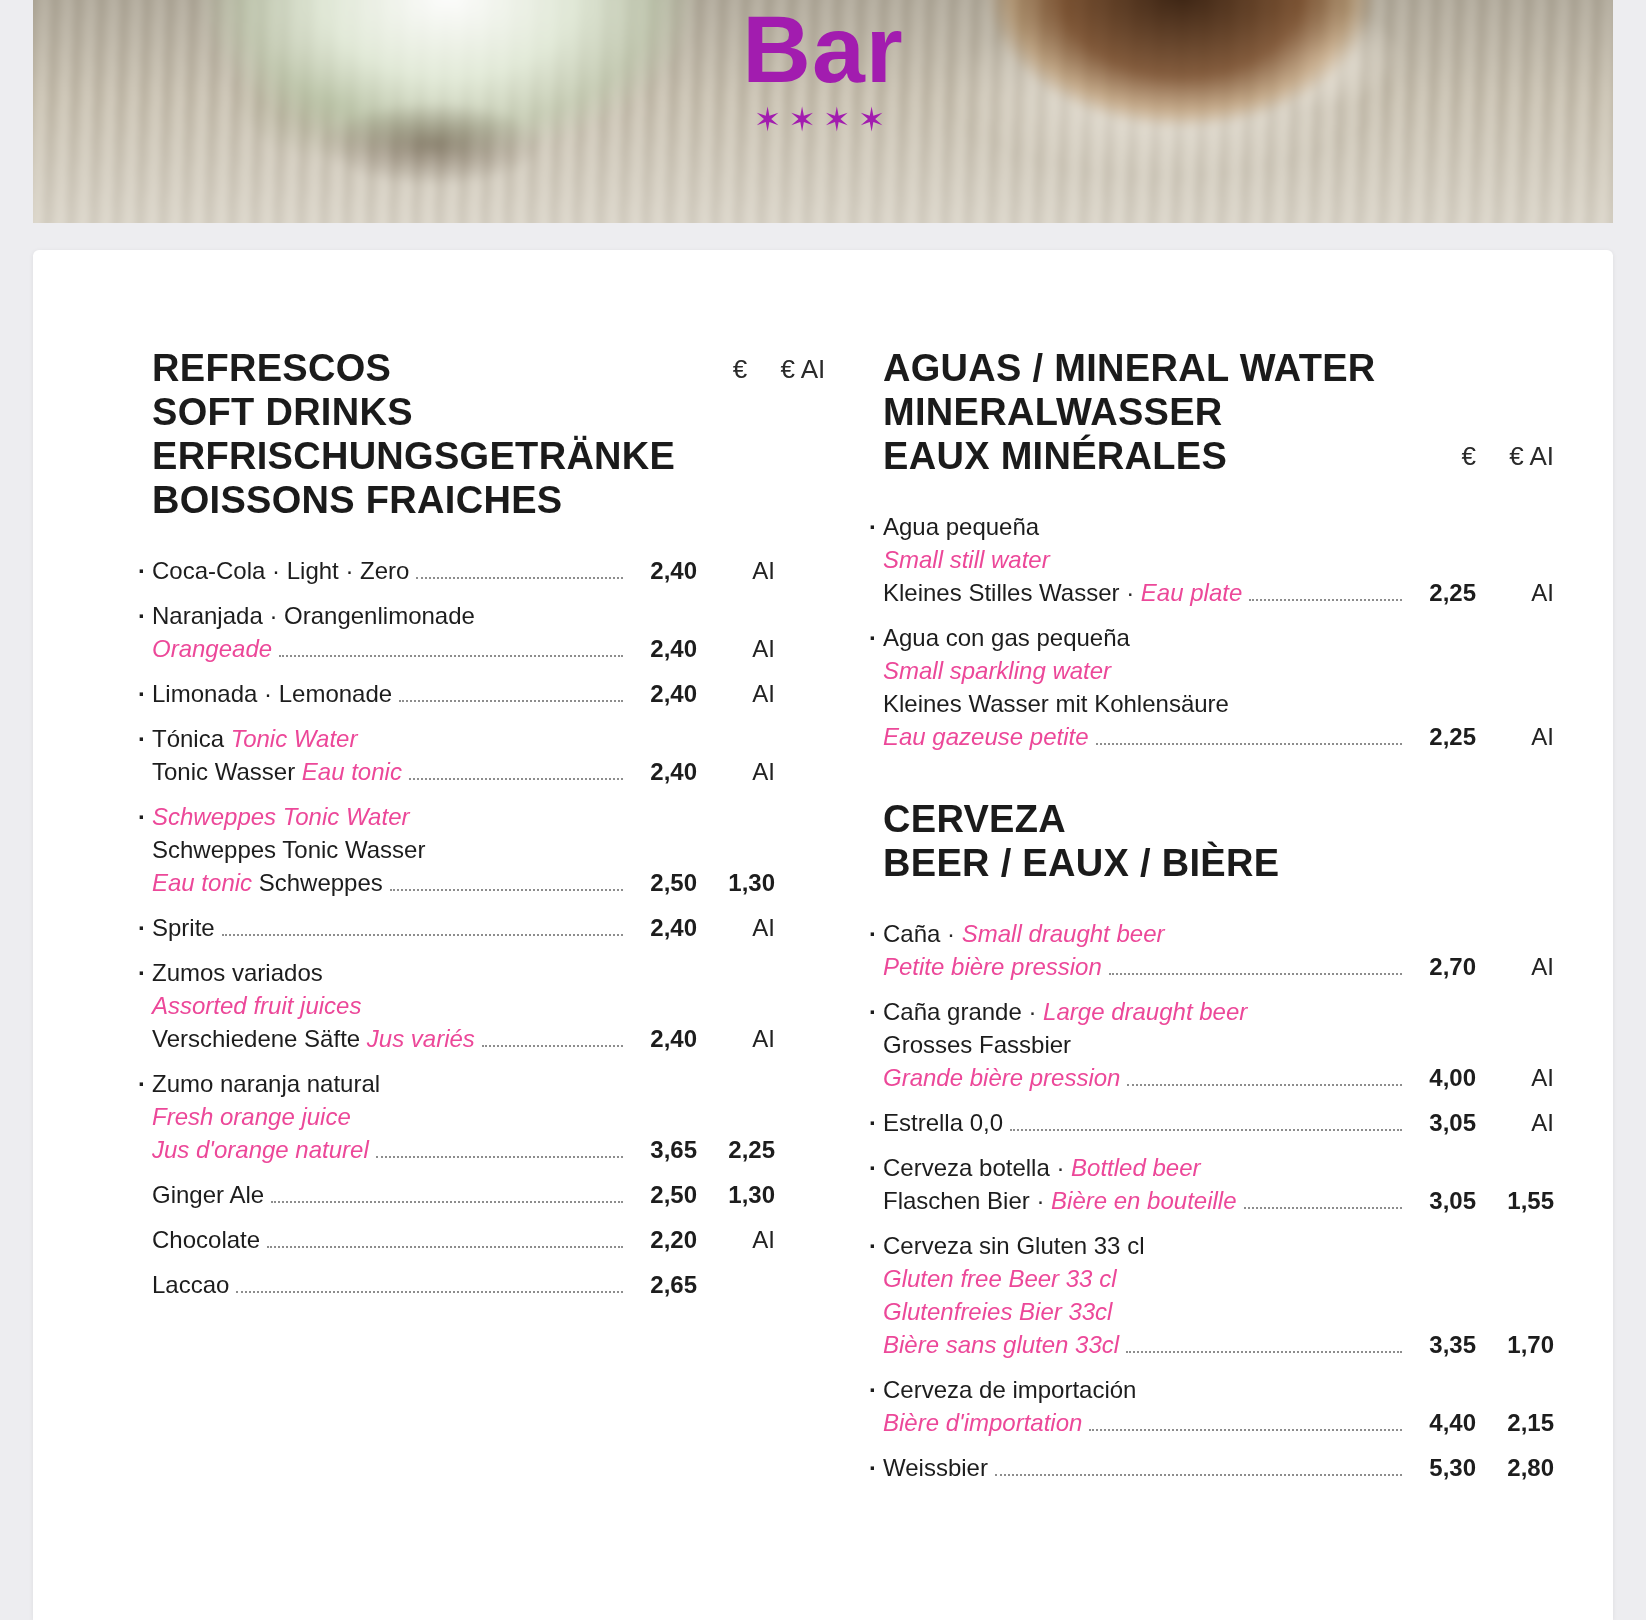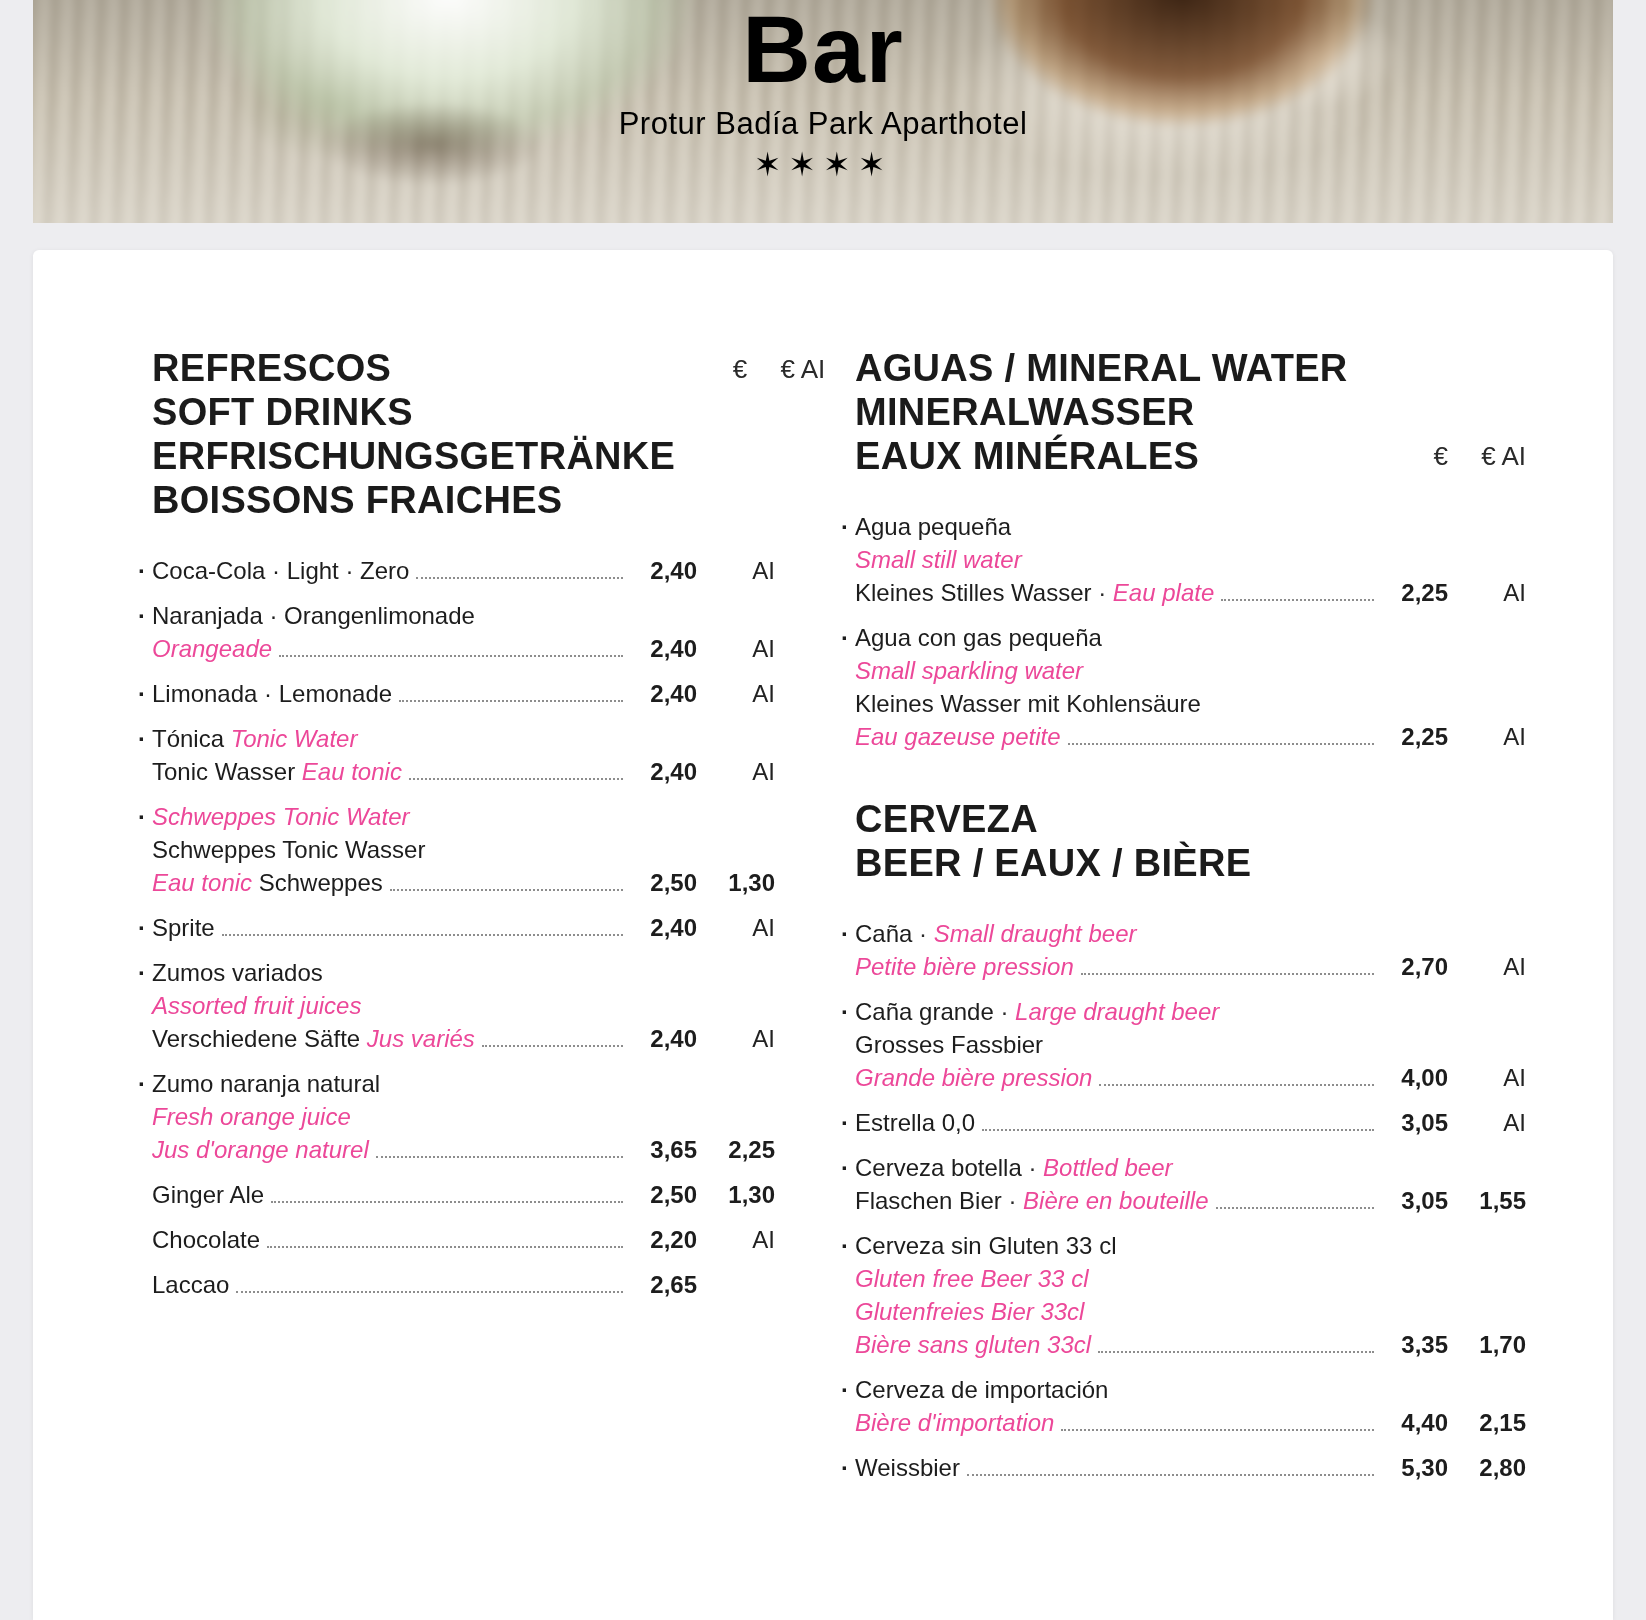--- a/index.html
+++ b/index.html
@@ -14,34 +14,34 @@
       radial-gradient(ellipse 160px 60px at 26% 62%, rgba(85,70,50,0.55), rgba(85,70,50,0) 70%),
       radial-gradient(ellipse 330px 210px at 27% 8%, rgba(255,255,255,0.97), rgba(232,242,224,0.85) 38%, rgba(196,212,182,0.55) 62%, rgba(196,212,182,0) 76%),
       radial-gradient(ellipse 150px 90px at 20% 45%, rgba(140,150,110,0.45), rgba(140,150,110,0) 70%),
       radial-gradient(ellipse 250px 175px at 72% 6%, rgba(52,28,12,0.95), rgba(110,62,26,0.8) 48%, rgba(168,118,62,0.45) 68%, rgba(168,118,62,0) 78%),
       radial-gradient(ellipse 300px 120px at 71% 42%, rgba(238,233,224,0.85), rgba(238,233,224,0) 72%),
       radial-gradient(ellipse 120px 70px at 80% 30%, rgba(245,240,230,0.8), rgba(245,240,230,0) 75%),
       linear-gradient(180deg, rgba(118,112,100,0.35), rgba(118,112,100,0) 45%, rgba(246,244,239,0.35) 90%),
       repeating-linear-gradient(92deg, #b4ab99 0 5px, #d8d2c5 5px 9px, #c3bbaa 9px 14px, #e0dacd 14px 20px, #a59c8a 20px 23px);
     filter: blur(5px);
   }
-  .header-text { position:absolute; left:0; right:0; top:0; text-align:center; color:#000000; }
+  .header-text { position:absolute; left:0; right:0; top:0; text-align:center; color:#a21caf; }
   .bar-title { font-size:95px; font-weight:bold; line-height:1.0; letter-spacing:1px; margin-top:2px; }
   .hotel-subtitle { font-size:31px; margin-top:9px; letter-spacing:0.5px; }
   .star-rating { font-size:33px; margin-top:3px; letter-spacing:7px; }
 
   
   .card {
     position:absolute; left:33px; top:250px; width:1580px; height:1370px;
     background:#ffffff; border-radius:6px 6px 0 0;
     box-shadow:0 1px 5px rgba(0,0,0,0.07);
   }
   .card-inner {
     padding:96px 0 0 119px;
-    display:grid; grid-template-columns:623px 671px; column-gap:80px;
+    display:grid; grid-template-columns:623px 671px; column-gap:108px;
   }
 
   .section + .section { margin-top:44px; }
   .sec-head { display:flex; justify-content:space-between; margin-bottom:32px; }
   .sec-titles { font-weight:bold; font-size:38px; line-height:44px; color:#1b1b1b; letter-spacing:0.3px; }
   .price-head { display:flex; font-size:26px; color:#2a2a2a; flex-shrink:0; }
   .price-head .ph1 { width:72px; text-align:right; }
   .price-head .ph2 { width:78px; text-align:right; white-space:nowrap; }
   .price-head.top    { align-self:flex-start; padding-top:8px; }
   .price-head.bottom { align-self:flex-end;  padding-bottom:6px; }
@@ -59,21 +59,20 @@
   .p2.num { font-weight:bold; }
   .p2.ai  { font-weight:normal; color:#222; }
 </style>
 </head>
 <body>
 
 <div class="photo">
   <div class="photo-bg"></div>
   <div class="header-text">
     <div class="bar-title">Bar</div>
-    <div class="hotel-subtitle">Protur Badía Park Aparthotel</div>
     <div class="star-rating">✶✶✶✶</div>
   </div>
 </div>
 
 <div class="card">
   <div class="card-inner">
     <div>
         <div class="section">
           <div class="sec-head">
             <div class="sec-titles">

